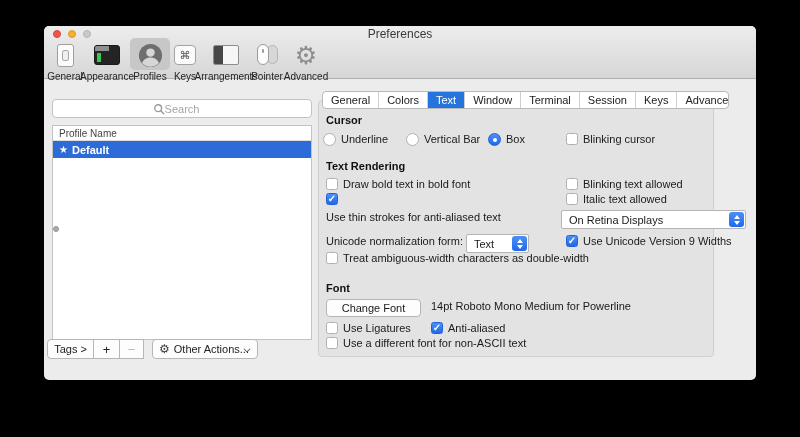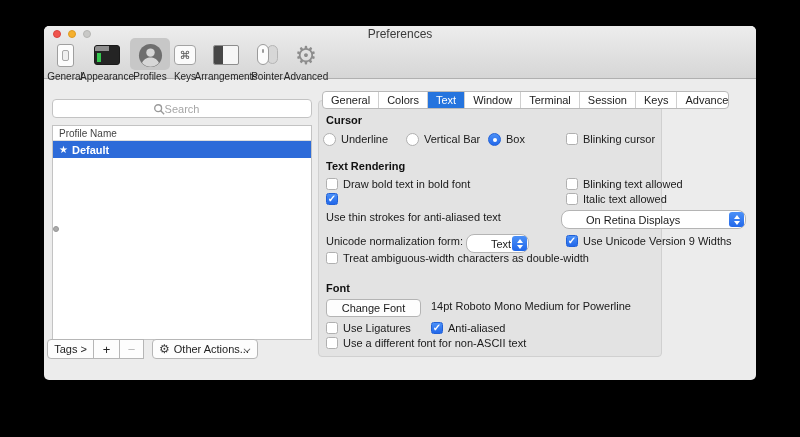--- a/index.html
+++ b/index.html
@@ -72,21 +72,21 @@
     display:flex; align-items:center; justify-content:center; }
   .btn.tags { width:47px; border-radius:4px 0 0 4px; }
   .btn.plus { width:27px; margin-left:-1px; font-size:13px; }
   .btn.minus { width:25px; margin-left:-1px; color:#b9b9b9; font-size:13px; }
   .btn.actions { width:106px; margin-left:8px; border-radius:4px; justify-content:flex-start; padding:0 6px; position:relative; }
   .btn.actions .gear { font-size:12px; color:#3c3c3c; margin-right:4px; line-height:10px; }
   .chev { position:absolute; right:7px; top:6px; width:6px; height:6px;
     border-right:1.5px solid #555; border-bottom:1.5px solid #555; transform:rotate(45deg) scale(.8); }
 
   
-  .gbox { position:absolute; left:274px; top:74px; width:344px; height:257px;
+  .gbox { position:absolute; left:274px; top:74px; width:396px; height:257px;
     background:#e3e3e3; border:1px solid #d0d0d0; border-radius:4px; }
   .tabbar { position:absolute; left:278px; top:65px; width:407px; height:18px;
     display:flex; background:#fff; border:1px solid #b9b9b9; border-radius:4px; overflow:hidden; z-index:2; }
   .tab { flex:1 1 auto; font-size:11px; color:#222; display:flex; align-items:center; justify-content:center;
     border-right:1px solid #cfcfcf; padding:0 8px; white-space:nowrap; }
   .tab:last-child { border-right:none; }
   .tab.active { background:#2574de; color:#fff; }
 
   .gbox .abs { position:absolute; }
   .h2 { font-size:11px; font-weight:bold; color:#111; }
@@ -96,22 +96,22 @@
   .cb { width:12px; height:12px; background:#fff; border:1px solid #b0b0b0; border-radius:2.5px;
     display:inline-flex; align-items:center; justify-content:center; flex:none; }
   .cb.checked { background:linear-gradient(#4b90f7,#2268ea); border-color:#2161d8; }
   .cb.checked::after { content:"✓"; color:#fff; font-size:10px; font-weight:bold; line-height:1; }
 
   .radio { width:13px; height:13px; background:#fff; border:1px solid #b0b0b0; border-radius:50%; flex:none;
     display:inline-flex; align-items:center; justify-content:center; }
   .radio.selected { background:linear-gradient(#4b90f7,#2268ea); border-color:#2161d8; }
   .radio.selected::after { content:""; width:4px; height:4px; background:#fff; border-radius:50%; }
 
-  .popup { position:absolute; height:19px; background:#fff; border:1px solid #b4b4b4; border-radius:8px;
-    font-size:11px; color:#1a1a1a; display:flex; align-items:center; padding-left:24px; }
+  .popup { position:absolute; height:19px; background:#fff; border:1px solid #b4b4b4; border-radius:2px;
+    font-size:11px; color:#1a1a1a; display:flex; align-items:center; padding-left:7px; }
   .stepper { position:absolute; right:1px; top:1px; bottom:1px; width:15px; border-radius:3px;
     background:linear-gradient(#4b90f7,#2268ea); display:flex; flex-direction:column;
     align-items:center; justify-content:center; gap:2px; }
   .stepper i.up { width:0; height:0; border-left:3px solid transparent; border-right:3px solid transparent; border-bottom:4px solid #fff; }
   .stepper i.dn { width:0; height:0; border-left:3px solid transparent; border-right:3px solid transparent; border-top:4px solid #fff; }
 
   .pushbtn { position:absolute; height:18px; background:#fdfdfd; border:1px solid #b4b4b4; border-radius:4px;
     font-size:11px; color:#1a1a1a; display:flex; align-items:center; justify-content:center; }
 </style>
 </head>

